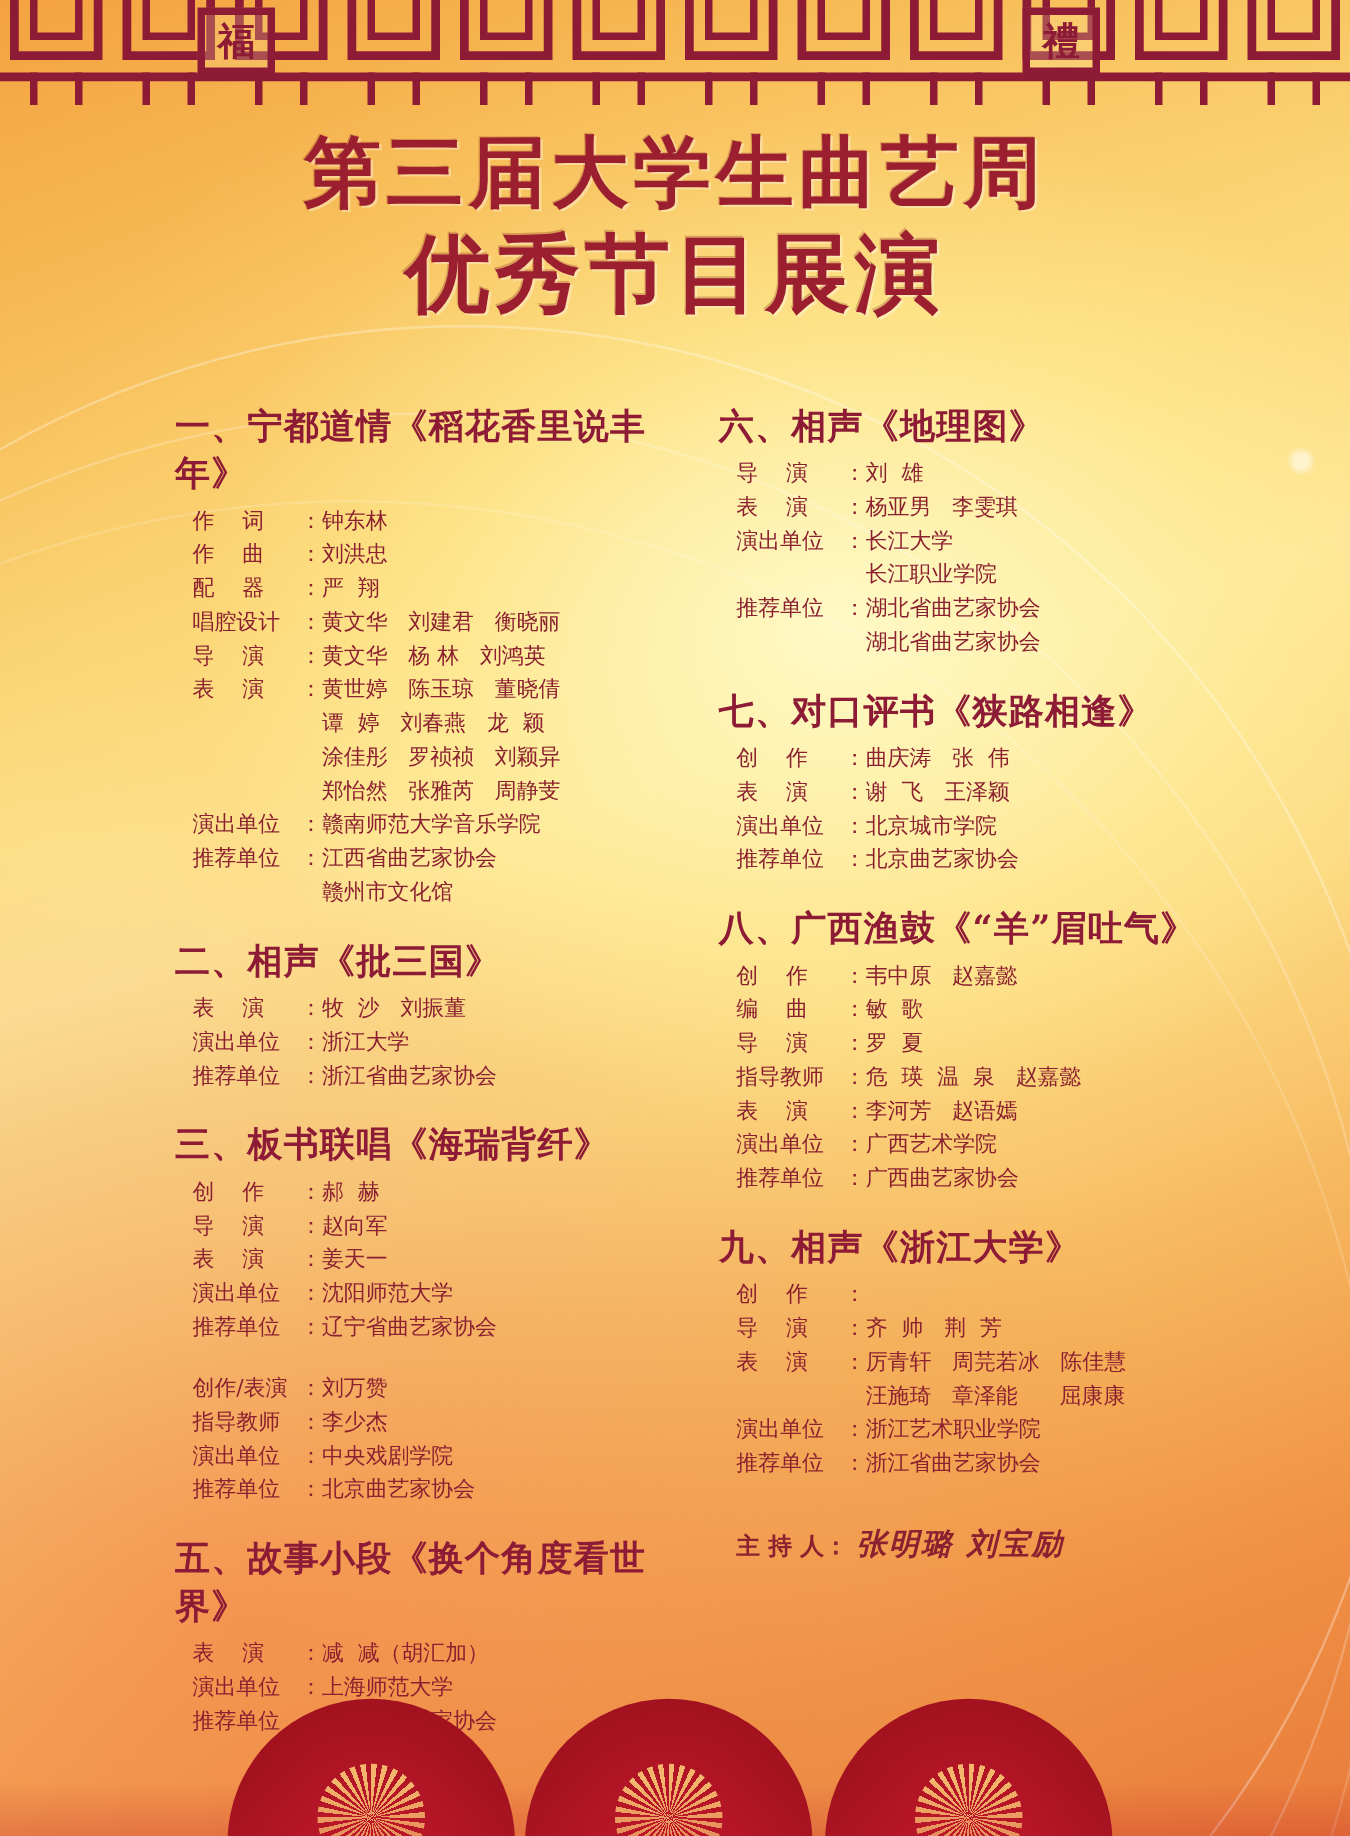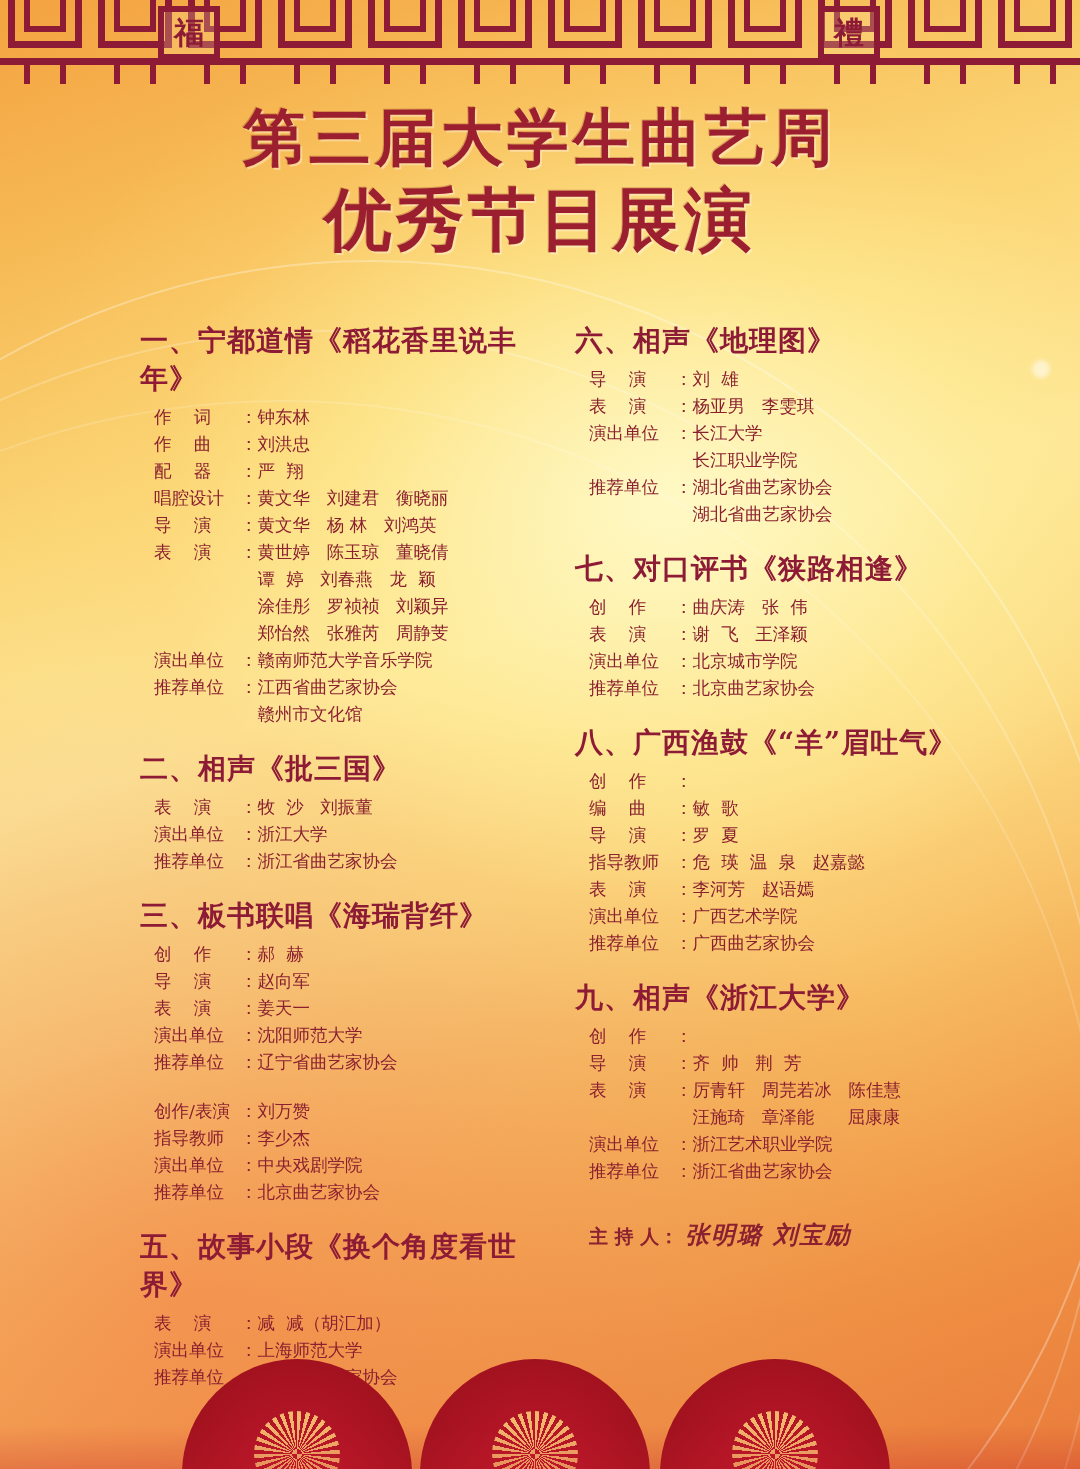--- a/index.html
+++ b/index.html
@@ -538,20 +538,21 @@
             <span class="lbl">推荐单位</span>
             <span class="colon">：</span>
             <span class="val">北京曲艺家协会</span>
           </div>
         </div>
         <div class="item">
           <div class="item-title">八、广西渔鼓《“羊”眉吐气》</div>
           <div class="row">
             <span class="lbl">创    作</span>
             <span class="colon">：</span>
+            <span class="val">韦中原   赵嘉懿</span>
           </div>
           <div class="row">
             <span class="lbl">编    曲</span>
             <span class="colon">：</span>
             <span class="val">敏  歌</span>
           </div>
           <div class="row">
             <span class="lbl">导    演</span>
             <span class="colon">：</span>
             <span class="val">罗  夏</span>

